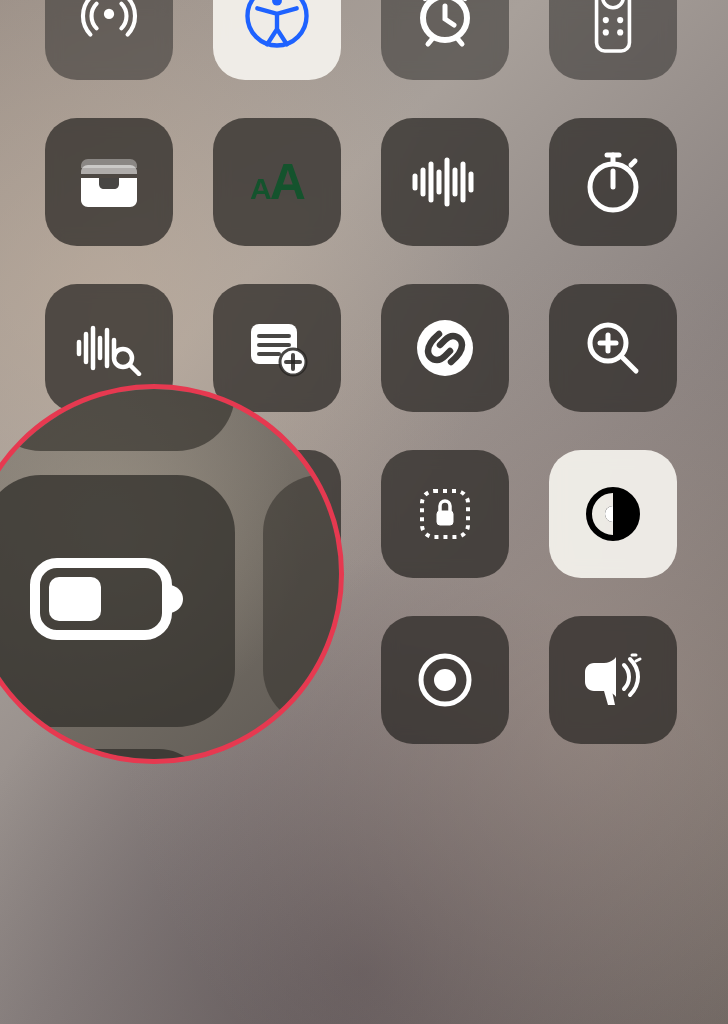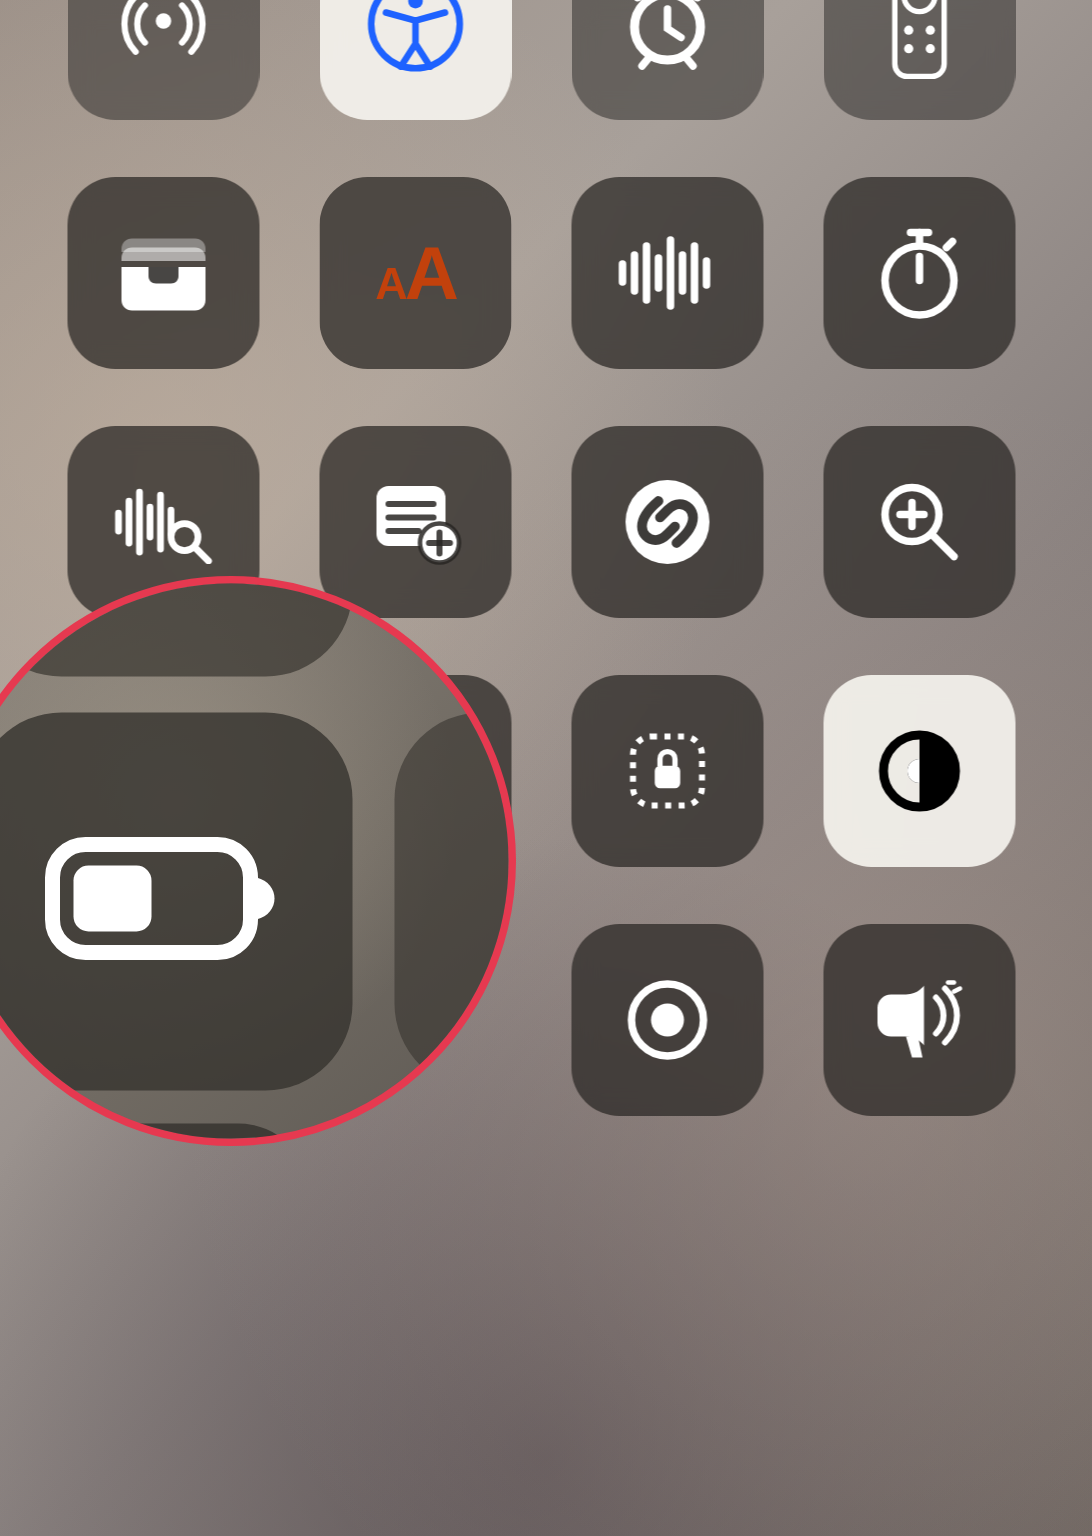--- a/index.html
+++ b/index.html
@@ -23,21 +23,21 @@
       gap: 38px 40px;
     }
     .tile {
       width: 128px;
       height: 128px;
       border-radius: 32px;
       background: rgba(40, 38, 35, 0.72);
       display: flex;
       align-items: center;
       justify-content: center;
-      color: #c2410c;
+      color: #14532d;
       backdrop-filter: blur(8px);
     }
     .tile.light { background: rgba(245, 243, 238, 0.92); color: #000; }
     .tile.dim   { background: rgba(50, 48, 45, 0.55); }
     .tile svg { display: block; }
 
     
     .lens {
       position: absolute;
       width: 380px;

